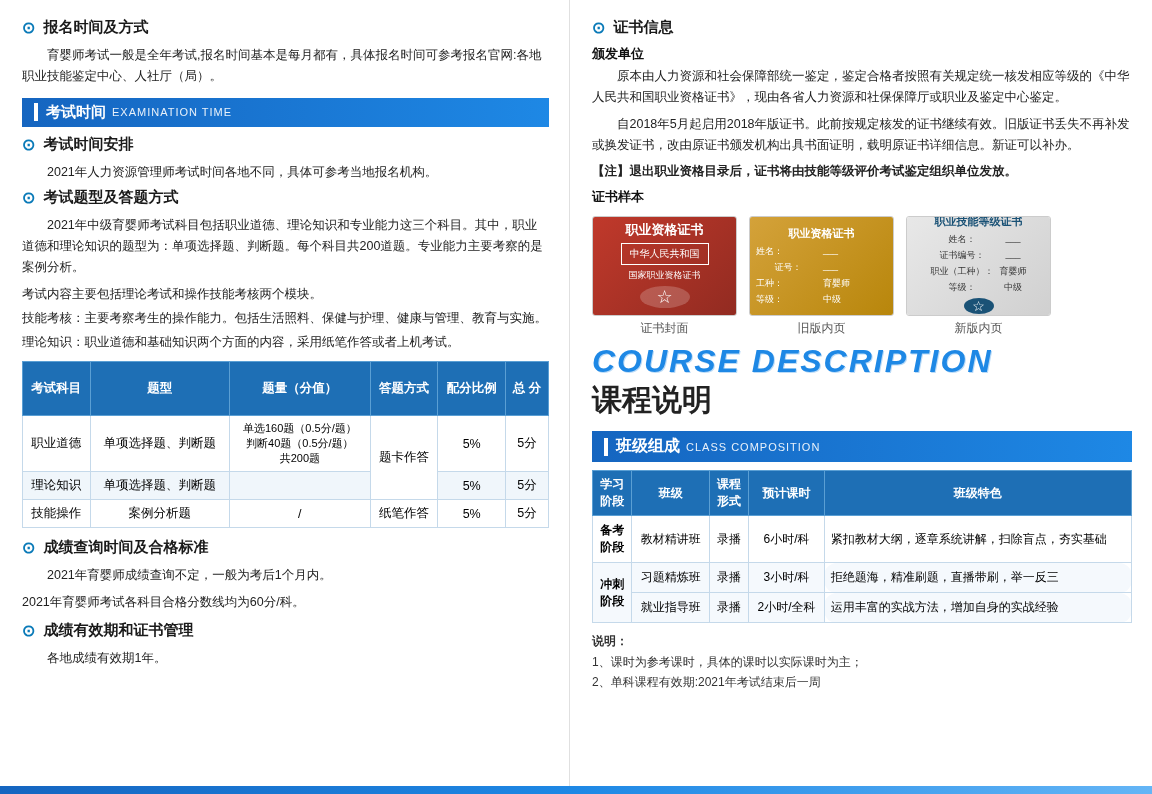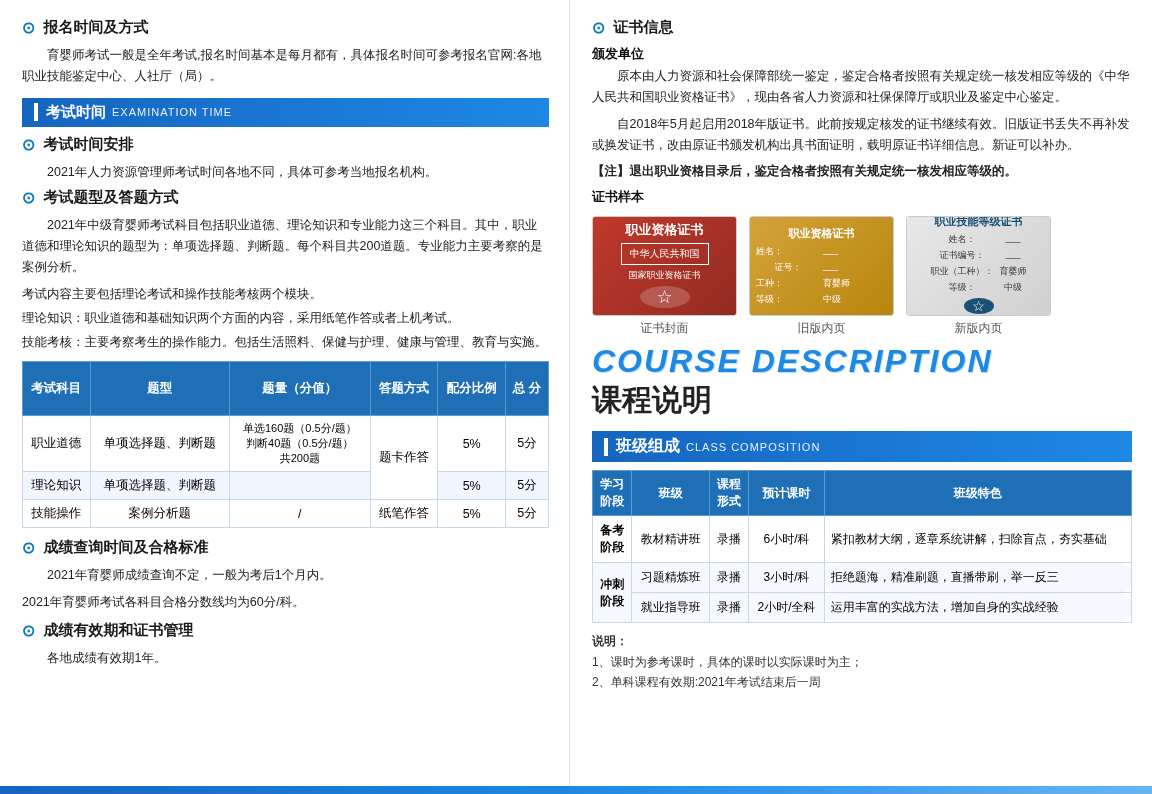--- a/index.html
+++ b/index.html
@@ -284,22 +284,22 @@
       <span>考试时间安排</span>
     </div>
     <p class="body-text">2021年人力资源管理师考试时间各地不同，具体可参考当地报名机构。</p>
 
     <div class="section-header">
       <span class="section-icon">⊙</span>
       <span>考试题型及答题方式</span>
     </div>
     <p class="body-text">2021年中级育婴师考试科目包括职业道德、理论知识和专业能力这三个科目。其中，职业道德和理论知识的题型为：单项选择题、判断题。每个科目共200道题。专业能力主要考察的是案例分析。</p>
     <p class="body-text-noindent">考试内容主要包括理论考试和操作技能考核两个模块。</p>
+    <p class="body-text-noindent">技能考核：主要考察考生的操作能力。包括生活照料、保健与护理、健康与管理、教育与实施。</p>
     <p class="body-text-noindent">理论知识：职业道德和基础知识两个方面的内容，采用纸笔作答或者上机考试。</p>
-    <p class="body-text-noindent">技能考核：主要考察考生的操作能力。包括生活照料、保健与护理、健康与管理、教育与实施。</p>
 
     <table class="exam-table">
       <thead>
         <tr>
           <th>考试科目</th>
           <th>题型</th>
           <th>题量（分值）</th>
           <th>答题方式</th>
           <th>配分比例</th>
           <th>总 分</th>
@@ -350,21 +350,21 @@
 
     <div class="section-header">
       <span class="section-icon">⊙</span>
       <span>证书信息</span>
     </div>
 
     <span class="sub-bold">颁发单位</span>
     <p class="body-text">原本由人力资源和社会保障部统一鉴定，鉴定合格者按照有关规定统一核发相应等级的《中华人民共和国职业资格证书》，现由各省人力资源和社保保障厅或职业及鉴定中心鉴定。</p>
     <p class="body-text">自2018年5月起启用2018年版证书。此前按规定核发的证书继续有效。旧版证书丢失不再补发或换发证书，改由原证书颁发机构出具书面证明，载明原证书详细信息。新证可以补办。</p>
     <p class="body-text-noindent" style="text-indent:0;">
-      <span class="note-brackets">【注】退出职业资格目录后，鉴定合格者按照有关规定统一核发相应等级的。</span>
+      <span class="note-brackets">【注】退出职业资格目录后，证书将由技能等级评价考试鉴定组织单位发放。</span>
     </p>
 
     <span class="sub-bold">证书样本</span>
 
     <div class="cert-images">
       <div class="cert-img-box">
         <div class="cert-img">
           <div class="cert-red">
             <div style="font-size:13px;font-weight:bold;margin-bottom:4px;">职业资格证书</div>
             <div style="font-size:10px;border:1px solid #fff;padding:3px 8px;margin-bottom:4px;">中华人民共和国</div>

